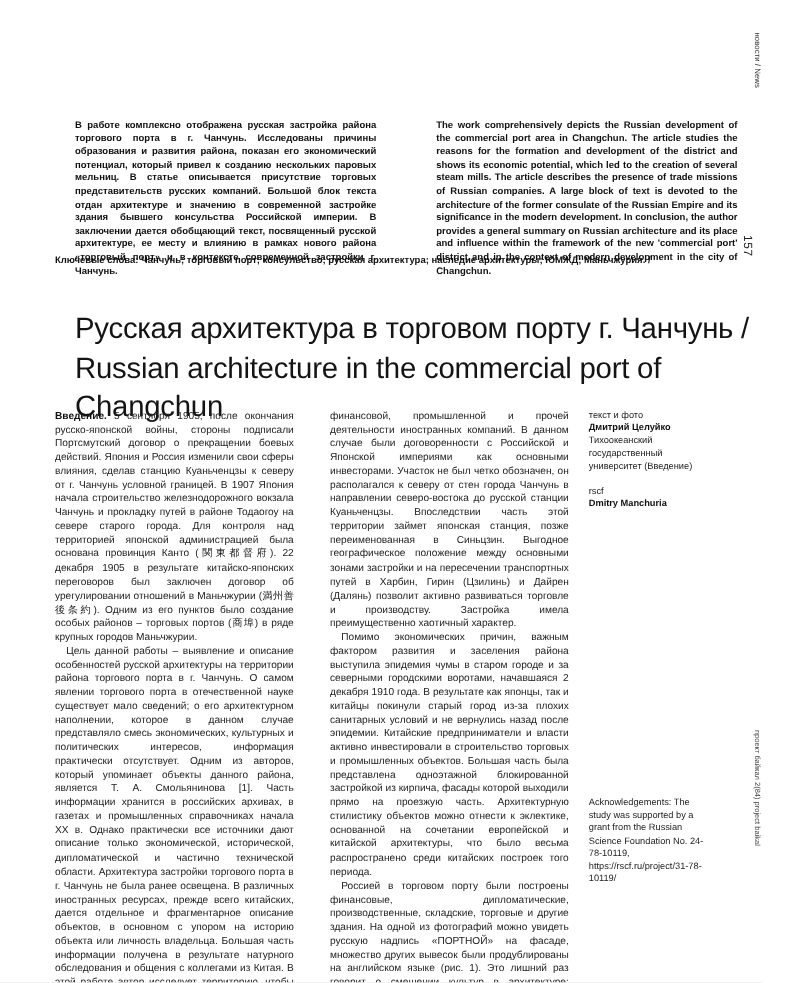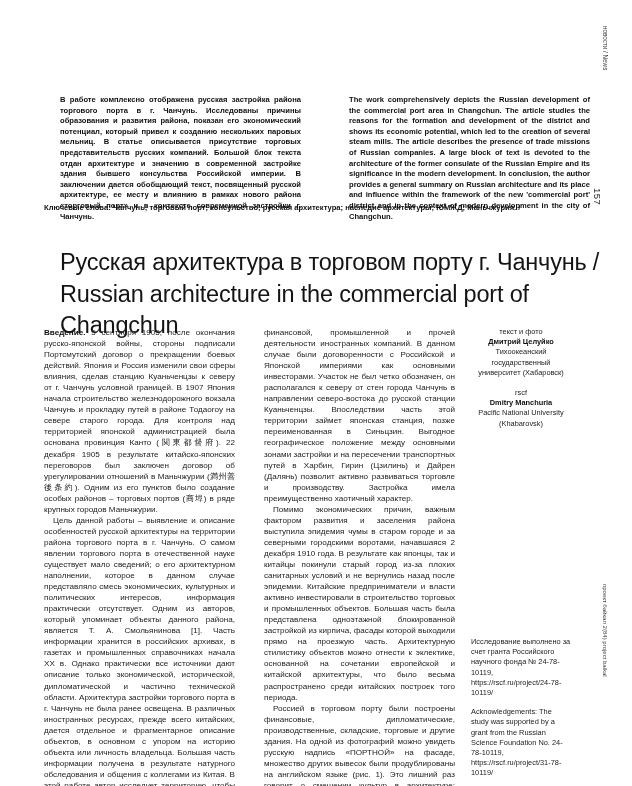--- a/index.html
+++ b/index.html
@@ -18,21 +18,21 @@
     position:absolute;top:231px;left:44px;width:554px;
     font-size:23.5px;line-height:31.5px;font-weight:400;color:#141414;letter-spacing:-0.2px;
   }
   
   .body-cols{position:absolute;top:327px;left:44px;display:flex;gap:29px;}
   .col{width:191px;}
   .col p{margin:0;font-size:8.1px;line-height:11.05px;text-align:justify;color:#222;}
   .col p.indent{text-indent:9px;}
   .col p b{color:#111;margin-top:36px;}
   
-  .sidebar{position:absolute;left:471px;top:327px;width:100px;font-size:7.4px;line-height:10.2px;color:#222;text-align:center;}
+  .sidebar{position:absolute;left:471px;top:327px;width:100px;font-size:7.4px;line-height:10.2px;color:#222;}
   .sb-label{font-weight:400;}
   .sb-name{font-weight:bold;color:#111;}
   .sb-block{margin-bottom:10px;}
   .funding{position:absolute;left:471px;top:637px;width:100px;font-size:7.4px;line-height:10.2px;color:#222;}
   .funding p{margin:0 0 9px 0;}
   
   .v-section{
     position:absolute;left:609px;top:26px;font-size:6.3px;color:#333;white-space:nowrap;
     transform:rotate(90deg);transform-origin:0 0;
   }
@@ -71,31 +71,29 @@
       <p><span>финансовой, промышленной и прочей деятельности иностранных компаний. В данном случае были договоренности с Российской и Японской империями как основными инвесторами. Участок не был четко обозначен, он располагался к северу от стен города Чанчунь в направлении северо-востока до русской станции Куаньченцзы. Впоследствии часть этой территории займет японская станция, позже переименованная в Синьцзин. Выгодное географическое положение между основными зонами застройки и на пересечении транспортных путей в Харбин, Гирин (Цзилинь) и Дайрен (Далянь) позволит активно развиваться торговле и производству. Застройка имела преимущественно хаотичный характер.</span></p>
       <p class="indent"><span>Помимо экономических причин, важным фактором развития и заселения района выступила эпидемия чумы в старом городе и за северными городскими воротами, начавшаяся 2 декабря 1910 года. В результате как японцы, так и китайцы покинули старый город из-за плохих санитарных условий и не вернулись назад после эпидемии. Китайские предприниматели и власти активно инвестировали в строительство торговых и промышленных объектов. Большая часть была представлена одноэтажной блокированной застройкой из кирпича, фасады которой выходили прямо на проезжую часть. Архитектурную стилистику объектов можно отнести к эклектике, основанной на сочетании европейской и китайской архитектуры, что было весьма распространено среди китайских построек того периода.</span></p>
       <p class="indent"><span>Россией в торговом порту были построены финансовые, дипломатические, производственные, складские, торговые и другие здания. На одной из фотографий можно увидеть русскую надпись «ПОРТНОЙ» на фасаде, множество других вывесок были продублированы на английском языке (рис. 1). Это лишний раз говорит о смешении культур в архитектуре: многие крупные фирмы располагались в зданиях, не представляющих свои «национальные» архитектурные стили. Из архивных источников стало известно о филиале компаний «Товарищество нефтяного производства братьев Нобель» [1], которые поставляли керосин и были конкурентами «Standard oil», и филиале торгового дома «Чурин и Ко» [2] в данном районе. У предприятия братьев Нобель была терри-</span></p>
     </div>
   </div>
 
   <div class="sidebar">
     <div class="sb-block">
       <div class="sb-label">текст и фото</div>
       <div class="sb-name">Дмитрий Целуйко</div>
-      <div>Тихоокеанский государственный университет (Хабаровск)</div>
+      <div>Тихоокеанский государственный университет (Введение)</div>
     </div>
     <div class="sb-block">
       <div class="sb-label">rscf</div>
       <div class="sb-name">Dmitry Manchuria</div>
-      <div>Pacific National University (Khabarovsk)</div>
     </div>
   </div>
 
   <div class="funding">
-    <p>Исследование выполнено за счет гранта Российского научного фонда № 24-78-10119, https://rscf.ru/project/24-78-10119/</p>
     <p>Acknowledgements: The study was supported by a grant from the Russian Science Foundation No. 24-78-10119, https://rscf.ru/project/31-78-10119/</p>
   </div>
 
   <div class="v-section">новости / News</div>
   <div class="page-num">157</div>
   <div class="v-journal">проект байкал 2(84) project baikal</div>
 
 </div>
 
 </body></html>

